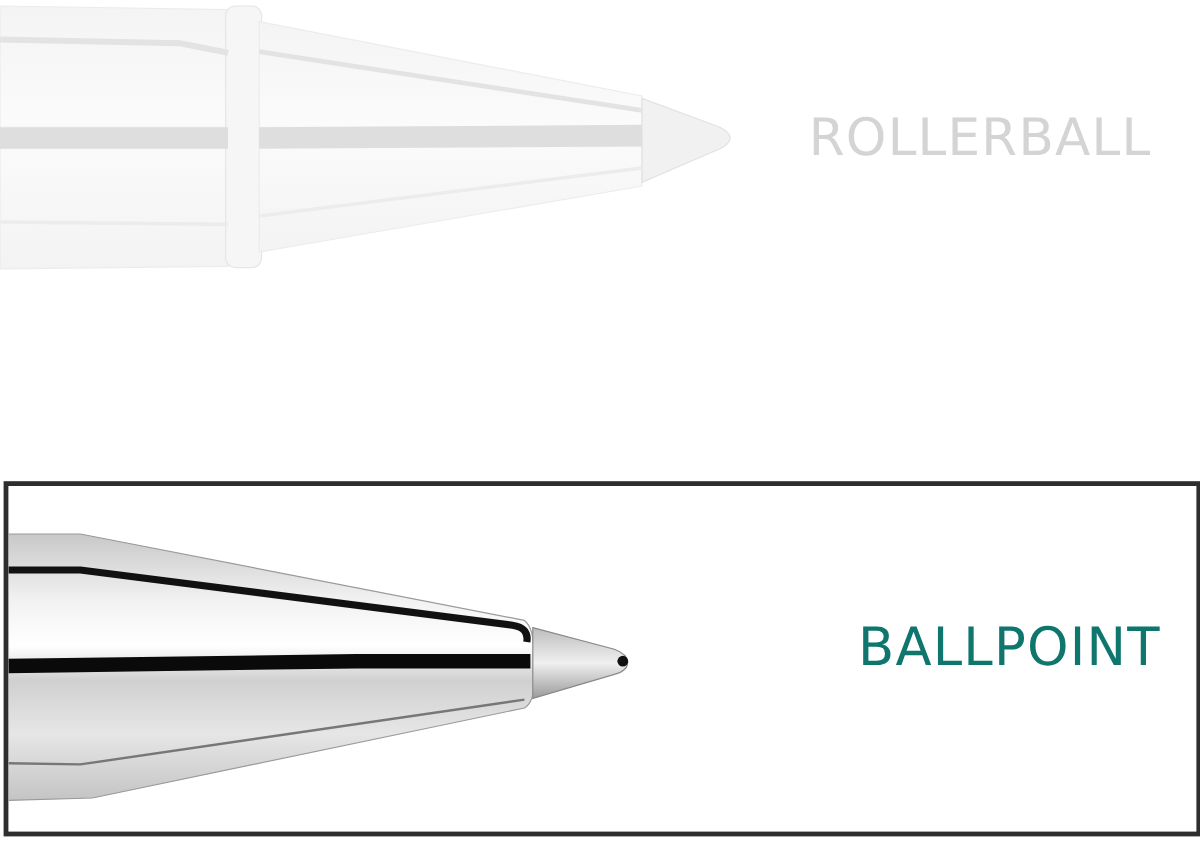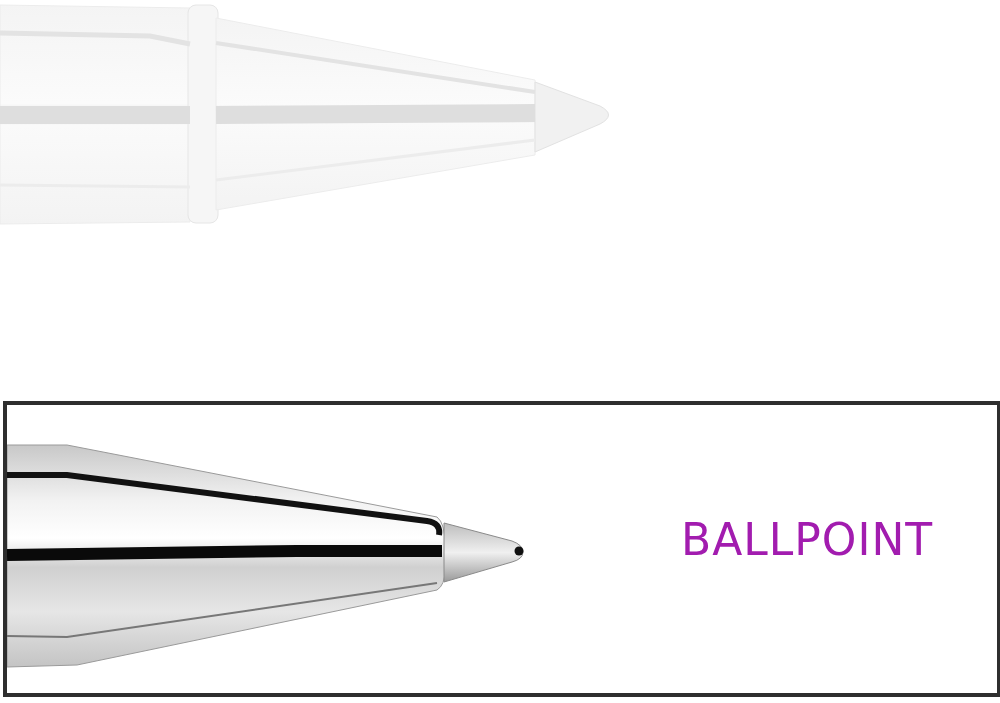--- a/index.html
+++ b/index.html
@@ -2,21 +2,21 @@
 <html><head>
   <meta charset="utf-8">
   <style>
     html, body { margin:0; padding:0; background:#ffffff; }
     body { width:1000px; height:703px; position:relative; overflow:hidden; font-family:"DejaVu Sans", sans-serif; }
     .panel { position:absolute; left:0; width:1000px; }
     .rollerball { top:0; height:260px; }
     .ballpoint-box { position:absolute; left:3px; top:401px; width:990px; height:288px; border:4px solid #2e2e2e; background:#fff; box-sizing:content-box; }
     .label { position:absolute; letter-spacing:1px; font-family:"DejaVu Sans", sans-serif; }
     .label-roller { left:674px; top:90px; font-size:43px; color:#d4d4d4; font-weight:normal; }
-    .label-ball { left:681px; top:514px; font-size:44px; color:#a21caf; font-weight:normal; }
+    .label-ball { left:715px; top:514px; font-size:44px; color:#0f766e; font-weight:normal; }
     svg { position:absolute; left:0; top:0; }
   </style>
 </head>
 <body>
 
 <div class="panel rollerball">
   <svg width="1000" height="260">
     <defs>
       <linearGradient id="rbBody" x1="0" y1="0" x2="0" y2="1">
         <stop offset="0" stop-color="#f4f4f4"></stop>
@@ -33,20 +33,21 @@
 
     <path d="M216,18 L535,80 L535,155 L216,210 Z" fill="url(#rbBody)" stroke="#ececec"></path>
 
     <path d="M535,82 L600,106 Q617,115 600,124 L535,152 Z" fill="#f1f1f1" stroke="#e2e2e2"></path>
 
     <path d="M0,33 L150,36 L190,44" stroke="#e3e3e3" stroke-width="5" fill="none"></path>
     <path d="M216,43 L535,92" stroke="#e3e3e3" stroke-width="4" fill="none"></path>
     <path d="M0,115 L190,115 M216,115 L535,113" stroke="#dedede" stroke-width="18" fill="none"></path>
     <path d="M0,185 L190,187 M216,180 L535,140" stroke="#ececec" stroke-width="3" fill="none"></path>
   </svg>
+  <span class="label label-roller">ROLLERBALL</span>
 </div>
 
 <div class="ballpoint-box">
   <svg width="990" height="288">
     <defs>
       <linearGradient id="bpBody" x1="0" y1="0" x2="0" y2="1">
         <stop offset="0" stop-color="#c8c8c8"></stop>
         <stop offset="0.25" stop-color="#f2f2f2"></stop>
         <stop offset="0.42" stop-color="#ffffff"></stop>
         <stop offset="0.55" stop-color="#d0d0d0"></stop>

